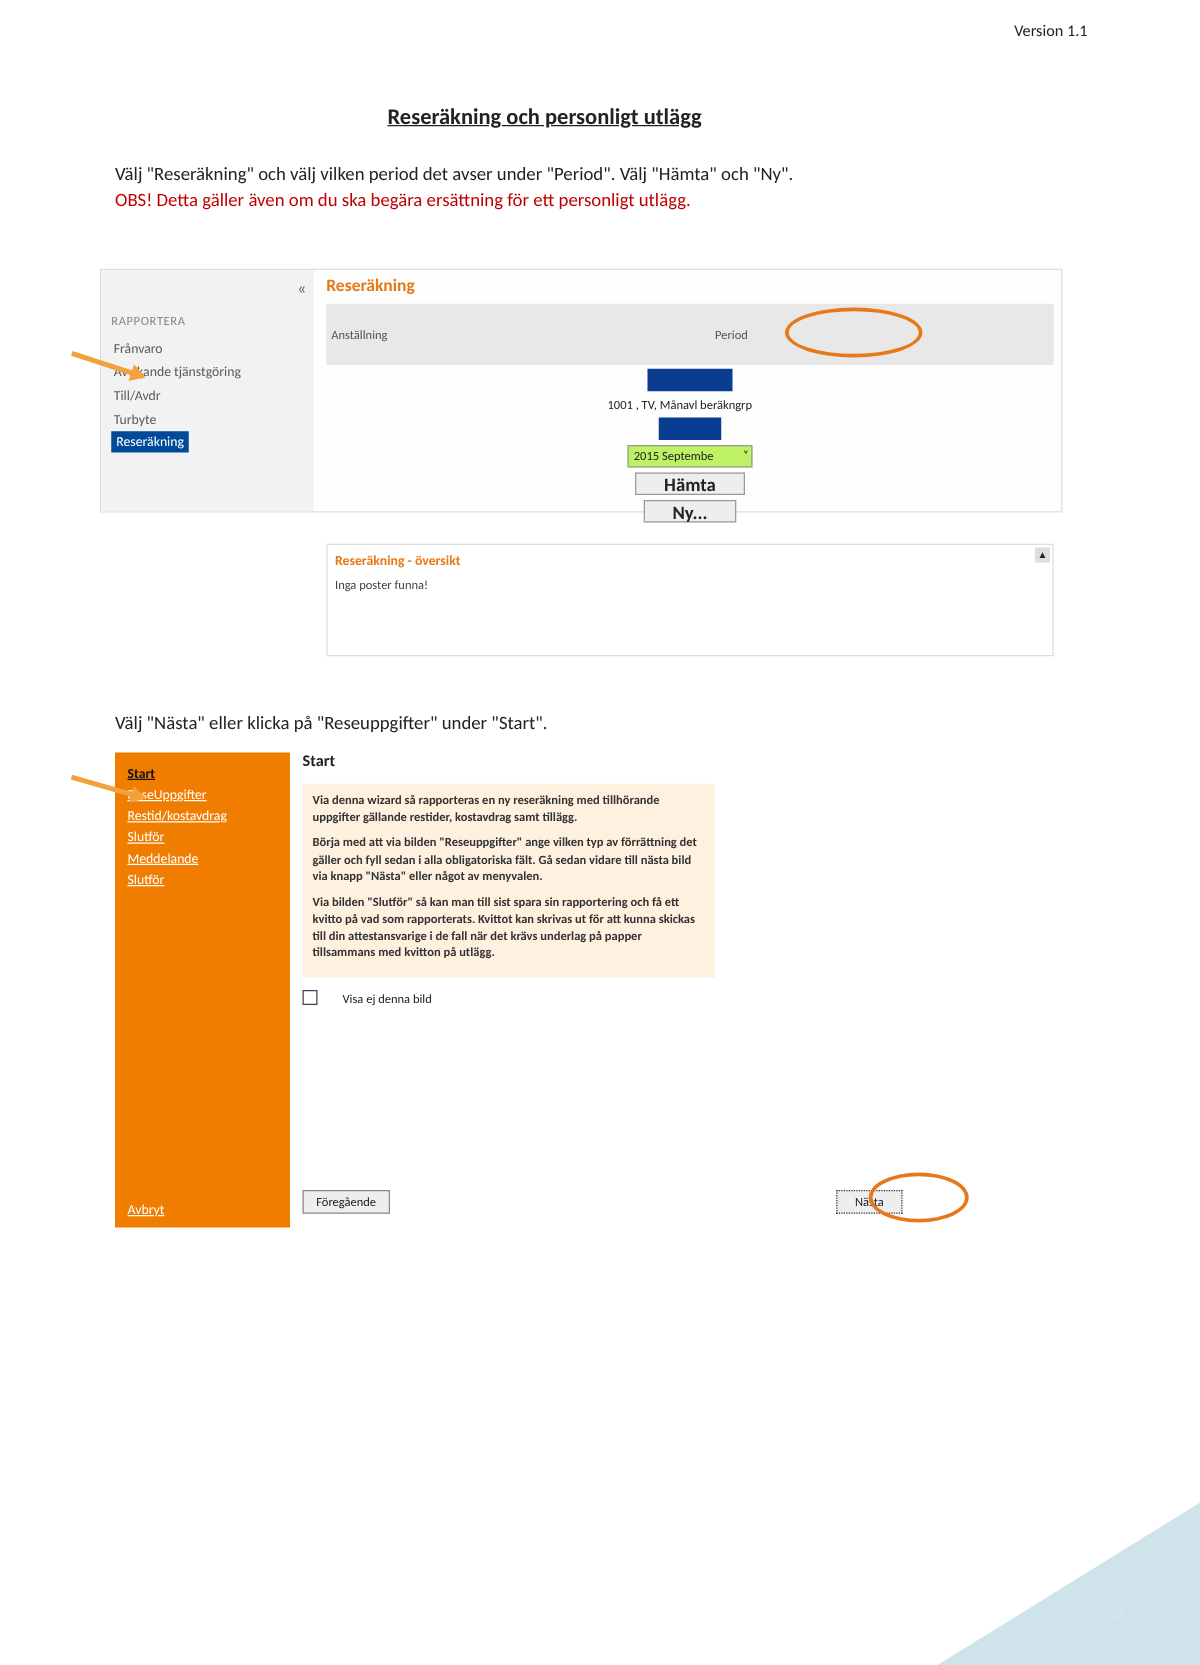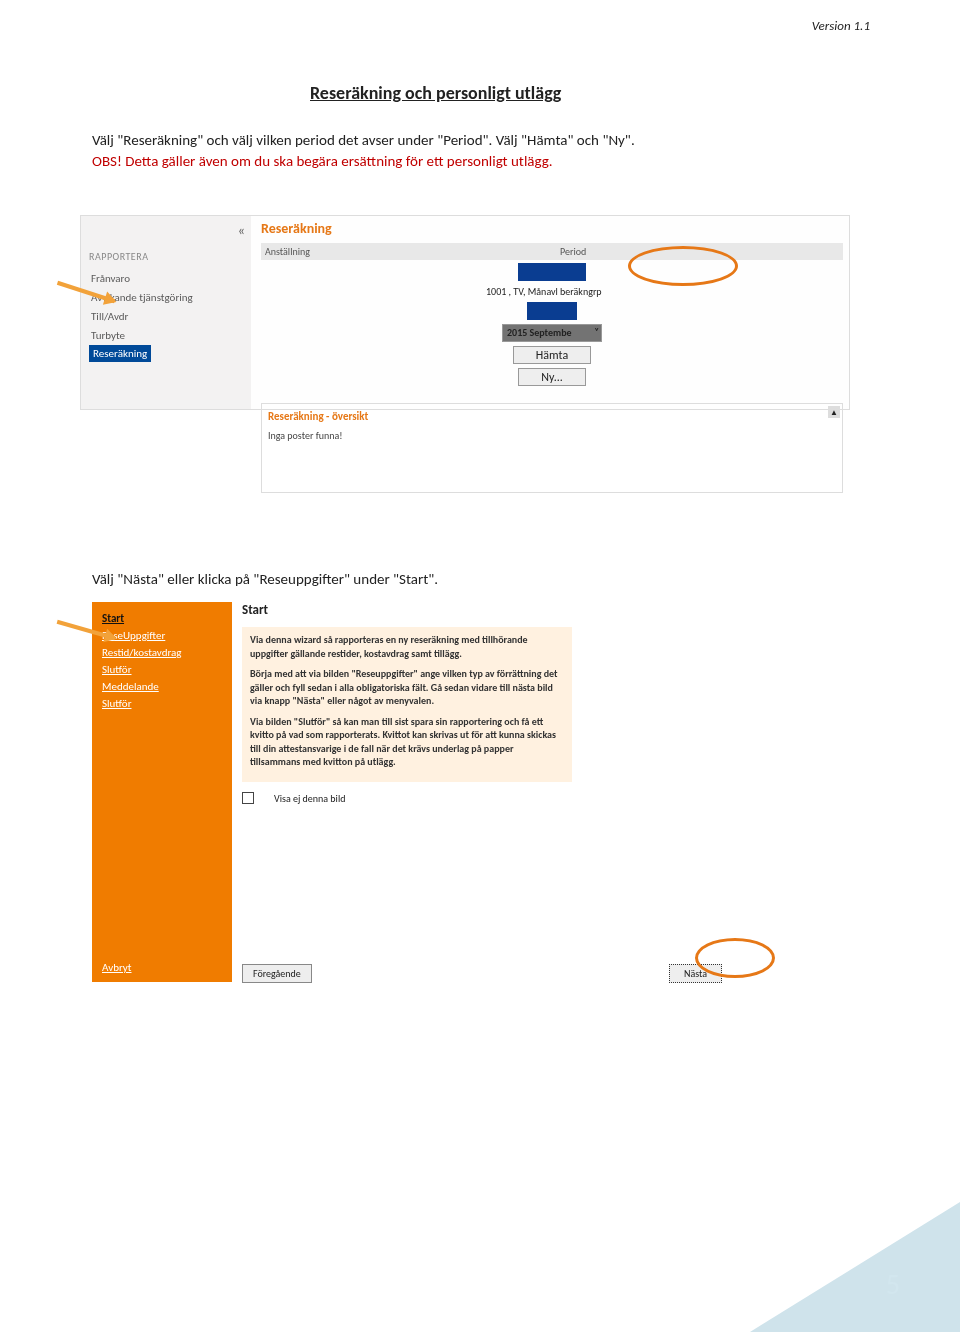--- a/index.html
+++ b/index.html
@@ -9,21 +9,20 @@
     width: 960px;
     height: 1332px;
     position: relative;
     color: #222;
   }
   .version {
     position: absolute;
     top: 18px;
     right: 90px;
     font-size: 13px;
-    font-style: italic;
   }
   .page-number {
     position: absolute;
     bottom: 30px;
     right: 60px;
     font-size: 28px;
     color: #d2e6ee;
   }
   .corner-triangle {
     position: absolute;
@@ -97,23 +96,23 @@
     left: 180px; right: 6px; top: 4px;
   }
   .shot1 .mtitle {
     color: #e67817;
     font-weight: bold;
     font-size: 14px;
     margin-bottom: 6px;
   }
   .shot1 .row-labels {
     display: flex;
-    gap: 0;
+    gap: 12px;
     background: #e8e8e8;
-    padding: 2px 4px;
+    padding: 18px 4px;
     font-size: 10px;
     color: #555;
   }
   .shot1 .row-labels .lbl-a { width: 295px; }
   .shot1 .row-labels .lbl-p { width: 100px; }
   .shot1 .row-inputs {
     display: flex;
     align-items: center;
     padding: 3px 4px;
     gap: 4px;
@@ -125,40 +124,40 @@
   }
   .shot1 .bb1 { width: 68px; }
   .shot1 .emptxt {
     font-size: 10px;
     padding: 0 4px;
     width: 140px;
   }
   .shot1 .bb2 { width: 50px; }
   .shot1 .period-select {
     border: 1px solid #999;
-    background: #737373;
+    background: #bef264;
     font-size: 10px;
     padding: 1px 14px 1px 4px;
     position: relative;
     height: 18px;
     width: 100px;
-    font-weight: bold;
   }
   .shot1 .period-select::after {
     content: "˅";
     position: absolute;
     right: 2px; top: 1px;
     font-size: 9px;
   }
   .shot1 .btn {
     border: 1px solid #999;
     background: #eee;
-    font-size: 12px;
+    font-size: 15px;
     padding: 1px 22px;
     height: 18px;
+    font-weight: bold;
   }
   .shot1 .overview {
     margin-top: 14px;
     border: 1px solid #ddd;
     height: 90px;
     padding: 6px;
     position: relative;
   }
   .shot1 .ov-title {
     color: #e67817;
@@ -277,21 +276,20 @@
     left: 150px;
     right: 0;
     display: flex;
     justify-content: space-between;
   }
   .shot2 .wbtn {
     border: 1px solid #888;
     background: #eee;
     font-size: 10px;
     padding: 2px 10px;
-    margin-top: 12px;
   }
   .shot2 .wbtn.nasta {
     border: 1px dotted #333;
     padding: 2px 14px;
     margin-right: 10px;
   }
 
   .arrow2 {
     position: absolute;
     top: 628px; left: 56px;

